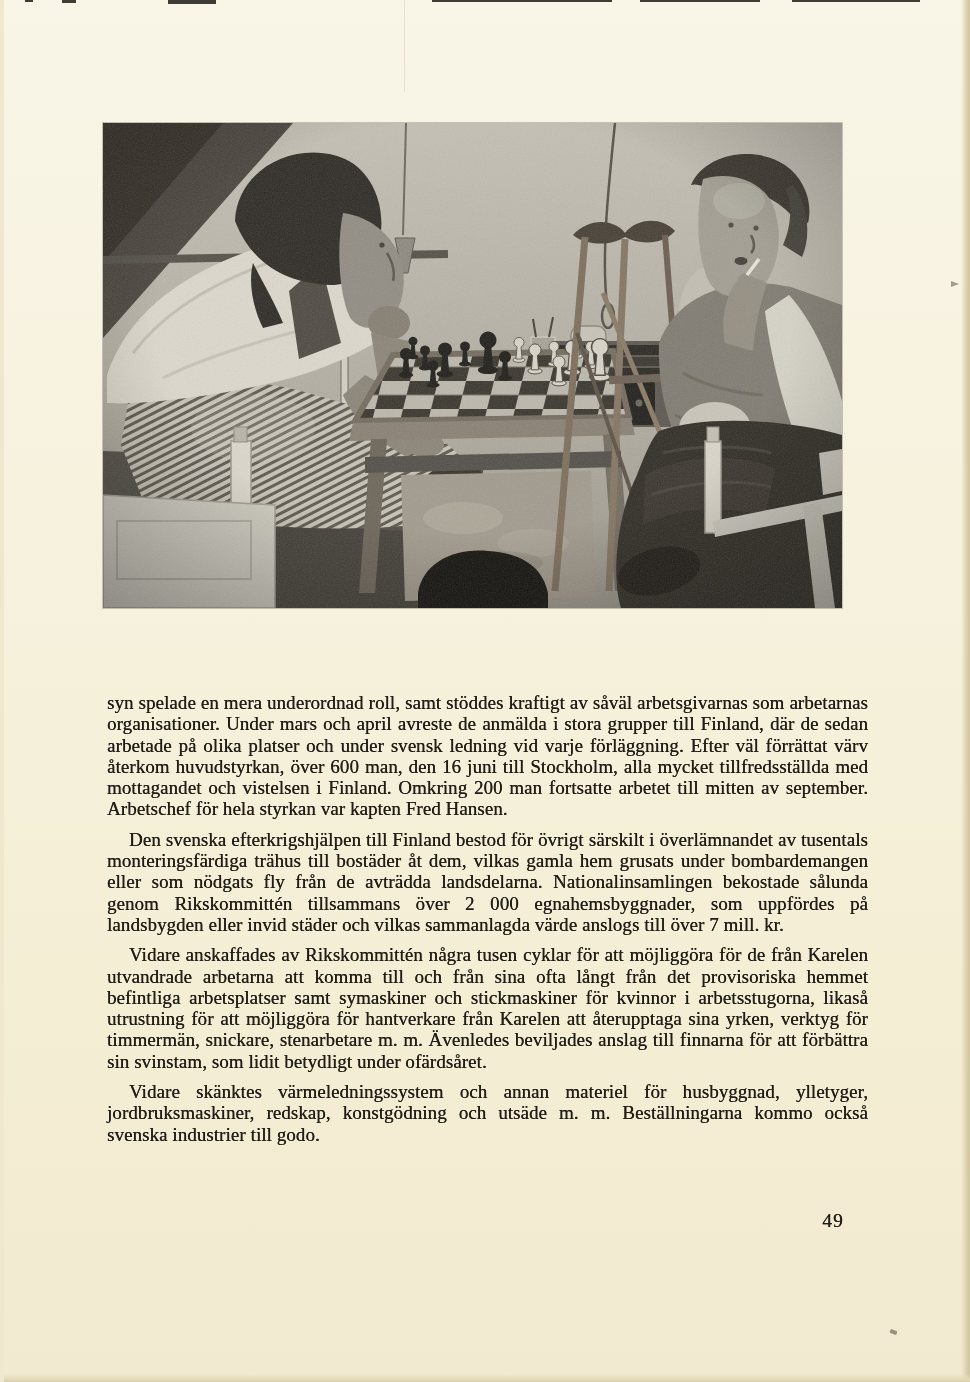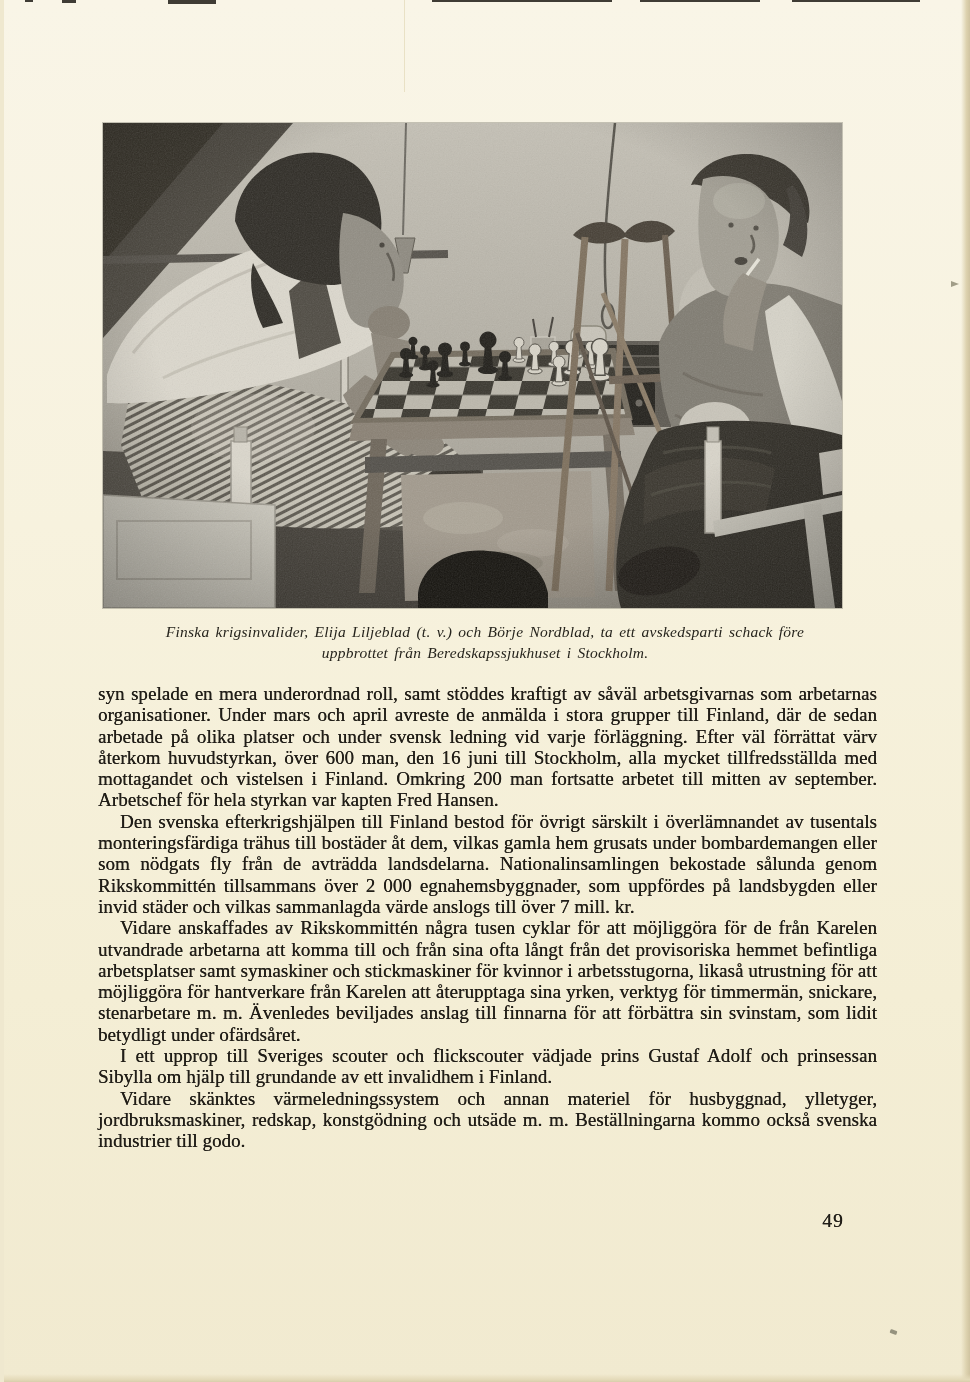--- a/index.html
+++ b/index.html
@@ -38,21 +38,21 @@
     letter-spacing:.25px;word-spacing:2px;
   }
   .caption span{display:block;}
   
   .body-text{
     position:absolute;left:98px;top:683px;width:779px;
     font-size:18.9px;line-height:21.3px;color:#211e18;
     text-align:justify;letter-spacing:.1px;
     text-shadow:.25px 0 0 currentColor;
   }
-  .body-text p{margin:0;text-indent:22px;}
+  .body-text p{margin:9px;text-indent:22px;}
   .body-text p.first{text-indent:0;}
   .pageno{
     position:absolute;left:808px;top:1210px;width:50px;text-align:center;
     font-size:19.5px;color:#211e18;letter-spacing:1px;
     text-shadow:.25px 0 0 currentColor;
   }
 </style>
 </head>
 <body>
 
@@ -234,28 +234,23 @@
       <rect x="604" y="304" width="12" height="15" fill="#c3bfb4" stroke="#8d897e" stroke-width="1"></rect>
       <path d="M610,398 L739,372 L739,388 L612,414 Z" fill="#cfccc1"></path>
       <path d="M700,382 L718,380 L732,485 L712,485 Z" fill="#c9c6bb"></path>
       <path d="M716,330 L739,326 L739,368 L720,372 Z" fill="#cdc9be"></path>
 
       <rect x="0" y="0" width="739" height="485" fill="url(#vig)"></rect>
       <rect x="0" y="0" width="739" height="485" filter="url(#noiseF)" opacity=".55"></rect>
     </svg>
   </div>
 
-  <div class="caption">
-    <span>Finska krigsinvalider, Elija Liljeblad (t. v.) och Börje Nordblad, ta ett avskedsparti schack före</span>
-    <span>uppbrottet från Beredskapssjukhuset i Stockholm.</span>
-  </div>
 
   <div class="body-text">
     <p class="first">syn spelade en mera underordnad roll, samt stöddes kraftigt av såväl arbetsgivarnas som arbetarnas organisationer. Under mars och april avreste de anmälda i stora grupper till Finland, där de sedan arbetade på olika platser och under svensk ledning vid varje förläggning. Efter väl förrättat värv återkom huvudstyrkan, över 600 man, den 16 juni till Stockholm, alla mycket tillfredsställda med mottagandet och vistelsen i Finland. Omkring 200 man fortsatte arbetet till mitten av september. Arbetschef för hela styrkan var kapten Fred Hansen.</p>
     <p>Den svenska efterkrigshjälpen till Finland bestod för övrigt särskilt i överlämnandet av tusentals monteringsfärdiga trähus till bostäder åt dem, vilkas gamla hem grusats under bombardemangen eller som nödgats fly från de avträdda landsdelarna. Nationalinsamlingen bekostade sålunda genom Rikskommittén tillsammans över 2 000 egnahemsbyggnader, som uppfördes på landsbygden eller invid städer och vilkas sammanlagda värde anslogs till över 7 mill. kr.</p>
     <p>Vidare anskaffades av Rikskommittén några tusen cyklar för att möjliggöra för de från Karelen utvandrade arbetarna att komma till och från sina ofta långt från det provisoriska hemmet befintliga arbetsplatser samt symaskiner och stickmaskiner för kvinnor i arbetsstugorna, likaså utrustning för att möjliggöra för hantverkare från Karelen att återupptaga sina yrken, verktyg för timmermän, snickare, stenarbetare m. m. Ävenledes beviljades anslag till finnarna för att förbättra sin svinstam, som lidit betydligt under ofärdsåret.</p>
-    <p>I ett upprop till Sveriges scouter och flickscouter vädjade prins Gustaf Adolf och prinsessan Sibylla om hjälp till grundande av ett invalidhem i Finland.</p>
     <p>Vidare skänktes värmeledningssystem och annan materiel för husbyggnad, ylletyger, jordbruksmaskiner, redskap, konstgödning och utsäde m. m. Beställningarna kommo också svenska industrier till godo.</p>
   </div>
 
   <div class="pageno">49</div>
 
 </div>
 
 </body></html>

